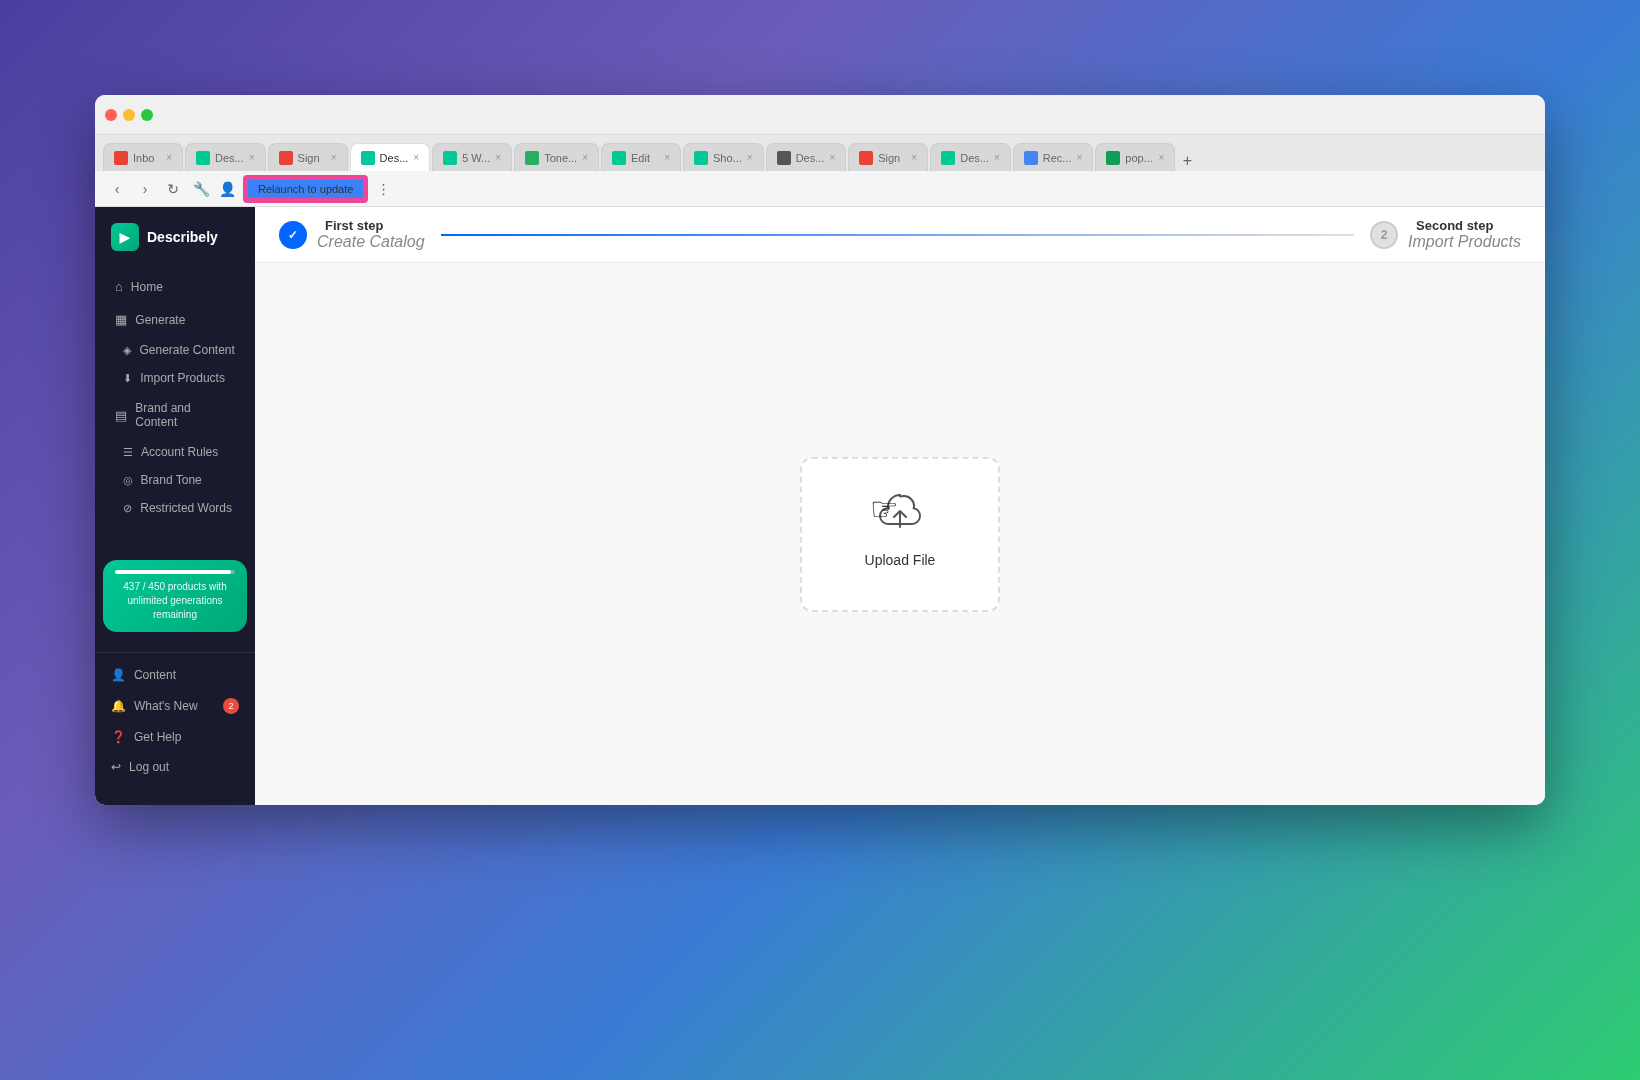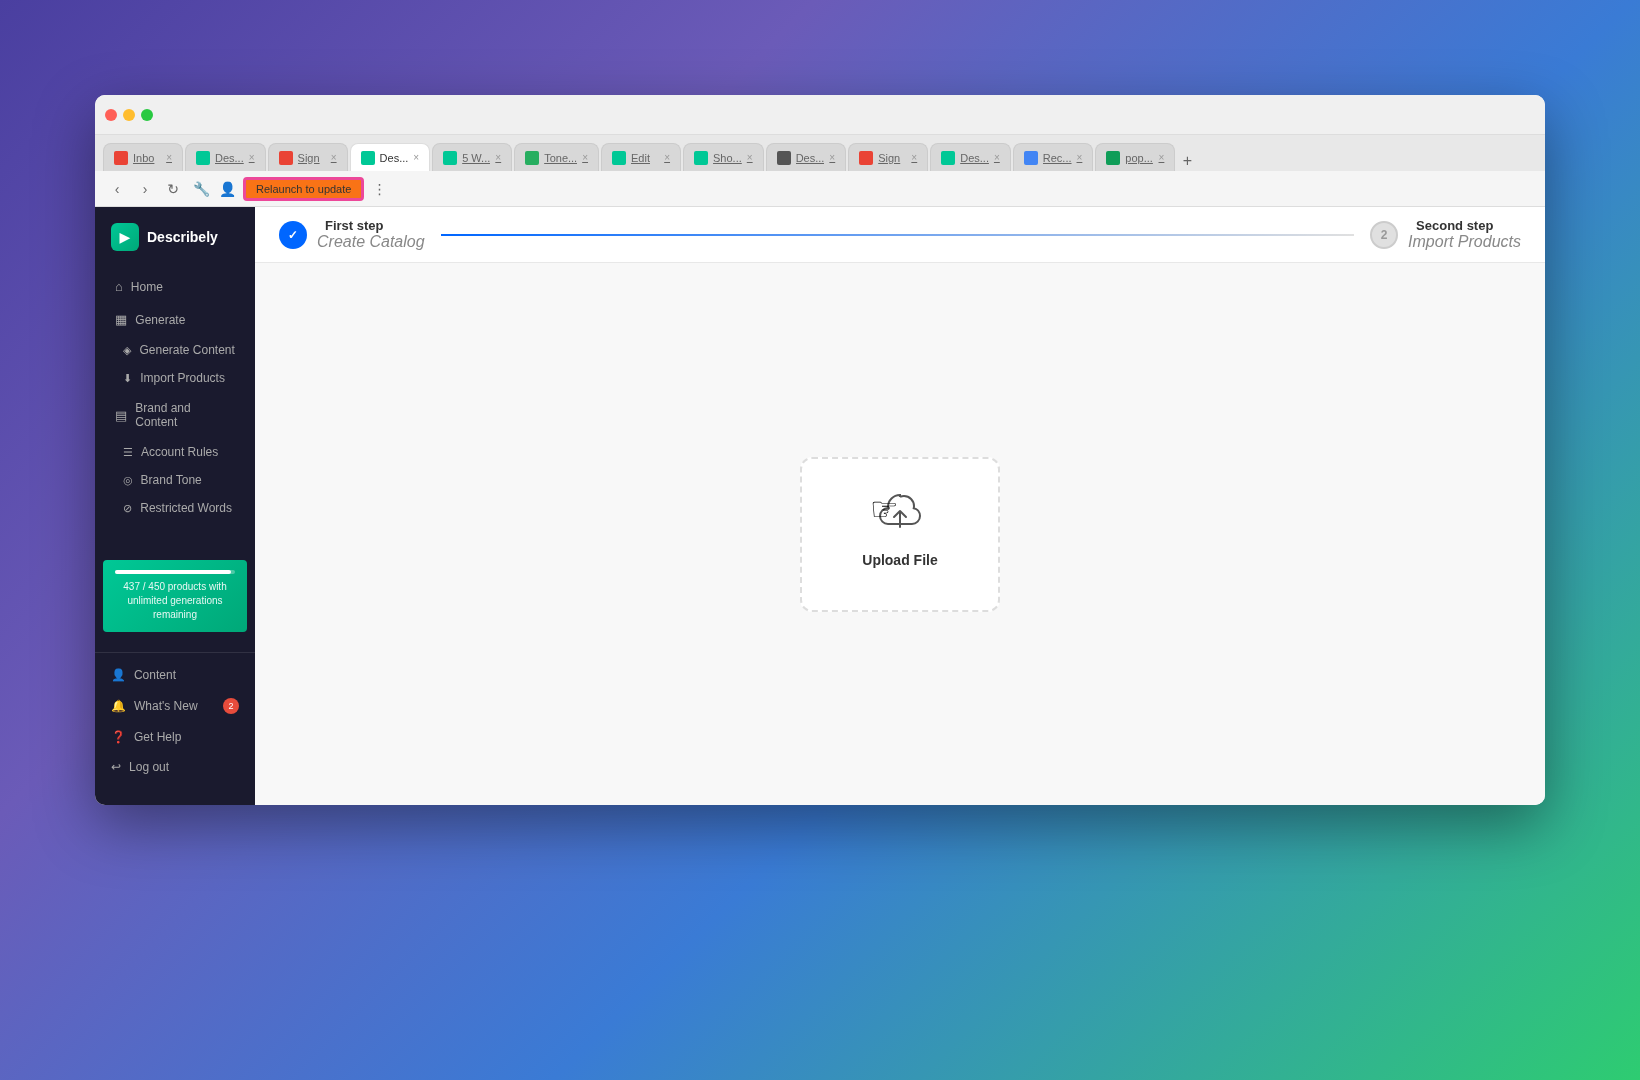--- a/index.html
+++ b/index.html
@@ -69,21 +69,20 @@
       min-width: 80px;
       max-width: 130px;
       border: 1px solid #ddd;
       border-bottom: none;
       cursor: pointer;
     }
     .tab.inactive {
       background: #d8d8d8;
       color: #666;
       border-color: #ccc;
-      text-decoration: underline;
     }
     .tab-icon { width: 14px; height: 14px; border-radius: 2px; flex-shrink: 0; }
     .tab-label { overflow: hidden; text-overflow: ellipsis; flex: 1; }
     .tab-close { font-size: 10px; color: #999; cursor: pointer; flex-shrink: 0; }
 
     .address-bar {
       height: 36px;
       background: #f5f5f5;
       display: flex;
       align-items: center;
@@ -119,22 +118,22 @@
     }
 
     .browser-action-btn {
       width: 22px; height: 22px;
       border-radius: 4px;
       display: flex; align-items: center; justify-content: center;
       font-size: 14px; color: #666; cursor: pointer;
     }
 
     .relaunch-btn {
-      background: #f97316;
-      border: 3px solid #ec4899;
+      background: #3b82f6;
+      border: 5px solid #ec4899;
       border-radius: 4px;
       padding: 3px 10px;
       font-size: 11px;
       color: #333;
       cursor: pointer;
       white-space: nowrap;
     }
 
     
     .app-layout {
@@ -203,21 +202,21 @@
       color: #aaa;
       font-size: 12px;
       cursor: pointer;
     }
 
     .sub-icon { font-size: 11px; }
 
     .progress-card {
       margin: 12px 8px;
       background: linear-gradient(135deg, #00c896, #00a878);
-      border-radius: 4px;
+      border-radius: 14px;
       padding: 10px 12px;
     }
 
     .progress-bar-bg {
       height: 4px;
       background: rgba(255,255,255,0.3);
       border-radius: 2px;
       margin-bottom: 6px;
     }
 
@@ -339,21 +338,21 @@
     }
 
     .upload-icon {
       font-size: 36px;
       color: #555;
       margin-bottom: 12px;
     }
 
     .upload-title {
       font-size: 14px;
-      font-weight: 700;
+      font-weight: 400;
       color: #333;
       margin-bottom: 10px;
     }
 
     .upload-desc {
       font-size: 11px;
       color: #888;
       line-height: 1.5;
     }
 

